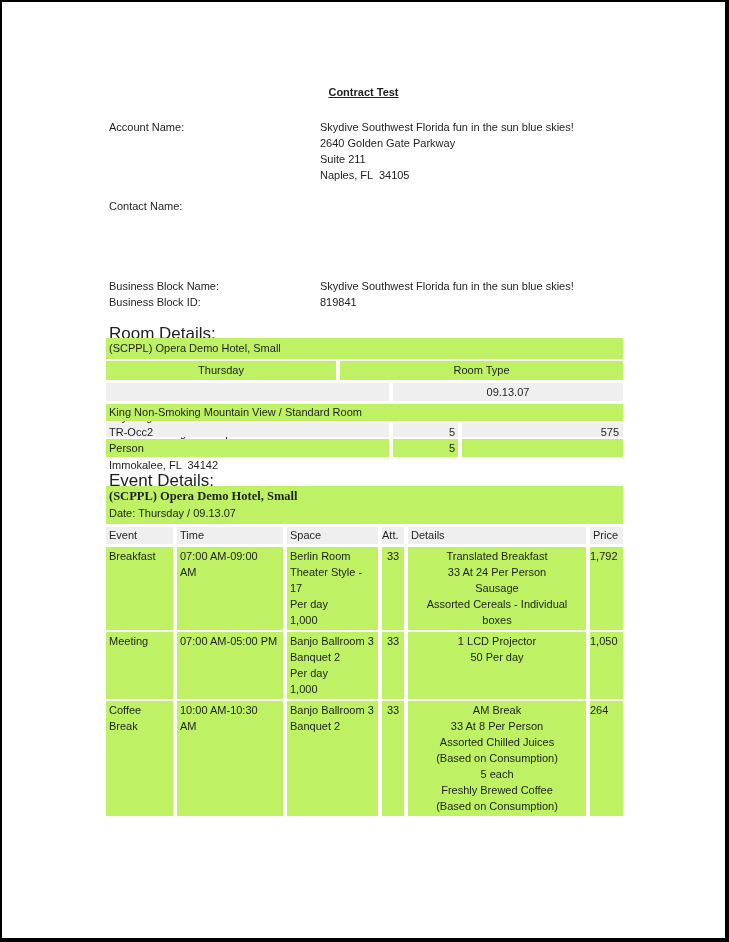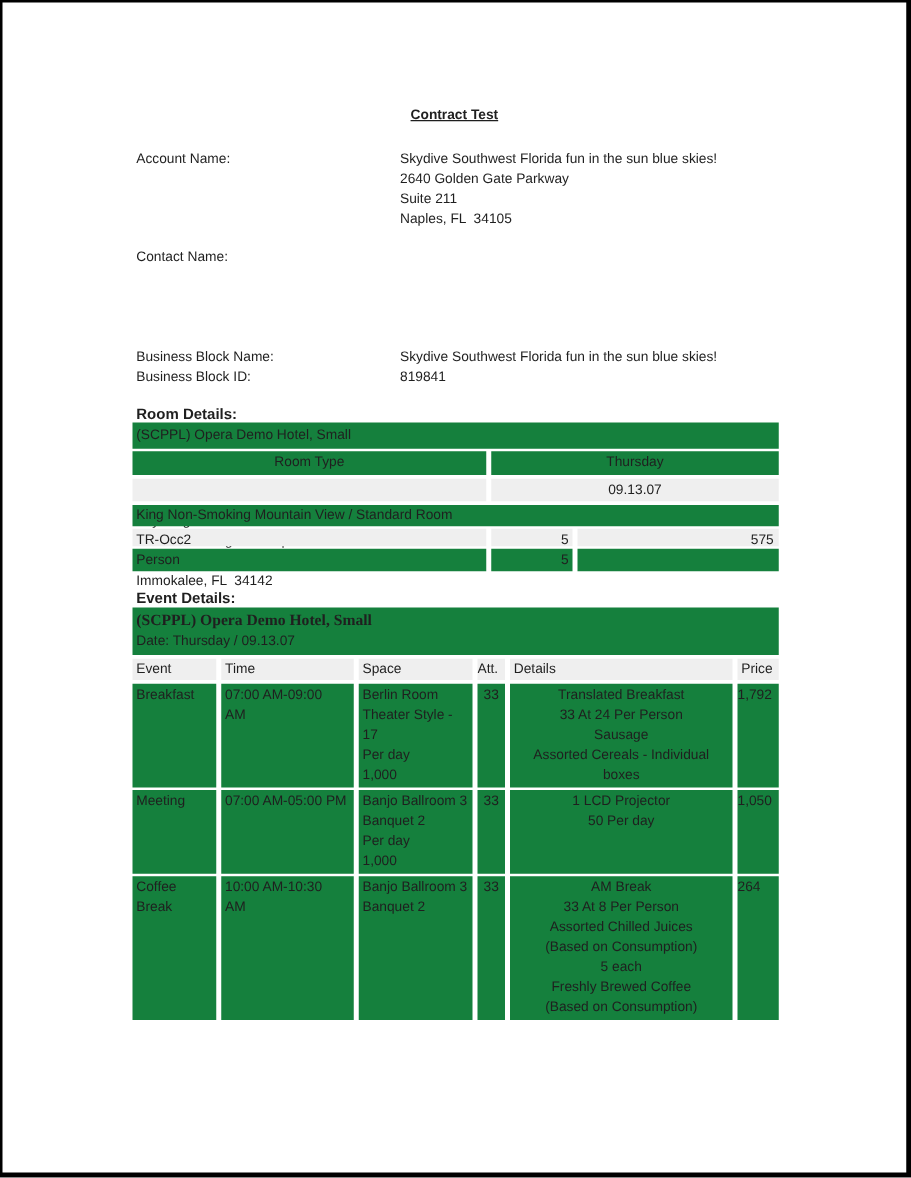--- a/index.html
+++ b/index.html
@@ -14,29 +14,29 @@
     top:84px; left:0; width:723px; text-align:center;
     font-size:11px; font-weight:bold; text-decoration:underline;
   }
   .field-row { left:107px; width:516px; display:flex; line-height:16px; }
   .field-label { width:211px; flex:0 0 211px; }
   .field-value { flex:1; white-space:pre-wrap; }
   #account-row { top:117px; }
   #contact-row { top:196px;flex-direction:column; }
   #bbname-row  { top:276px; }
   #bbid-row    { top:292px; }
-  .section-heading { left:107px; font-weight:bold; font-size:12px; }
+  .section-heading { left:107px; font-weight:normal; font-size:17px; }
   #room-heading  { top:322px; }
   #event-heading { top:469px; }
 
   .tbl { left:104px; width:517px; }
   #room-table  { top:336px; }
   #event-table { top:484px; }
   .trow { display:flex; column-gap:4px; }
-  .c-dark  { background:#15803d; }
+  .c-dark  { background:#bef264; }
   .c-light { background:#efefef; }
   .cell { box-sizing:border-box; overflow:hidden; }
   .pl { padding-left:3px; }
   .ctr { text-align:center; }
   .rgt { text-align:right; }
 
   
   .rt-r1 { height:21px; line-height:21px; margin-bottom:2px; }
   .rt-r2 { height:19px; line-height:19px; margin-bottom:3px; }
   .rt-r3 { height:18px; line-height:18px; margin-bottom:3px; }
@@ -95,22 +95,22 @@
     <div class="field-value">819841</div>
   </div>
 
   <div class="abs section-heading" id="room-heading">Room Details:</div>
 
   <div class="abs tbl" id="room-table">
     <div class="trow rt-r1">
       <div class="cell c-dark pl w-rest">(SCPPL) Opera Demo Hotel, Small</div>
     </div>
     <div class="trow rt-r2">
+      <div class="cell c-dark ctr w-rest">Thursday</div>
       <div class="cell c-dark ctr w-roomtype">Room Type</div>
-      <div class="cell c-dark ctr w-rest">Thursday</div>
     </div>
     <div class="trow rt-r3">
       <div class="cell c-light w-roomtype"></div>
       <div class="cell c-light ctr w-rest">09.13.07</div>
     </div>
     <div class="trow rt-r4">
       <div class="cell c-dark pl w-rest">King Non-Smoking Mountain View / Standard Room</div>
     </div>
     <div class="trow rt-r5">
       <div class="cell c-light pl w-roomtype">TR-Occ2</div>

